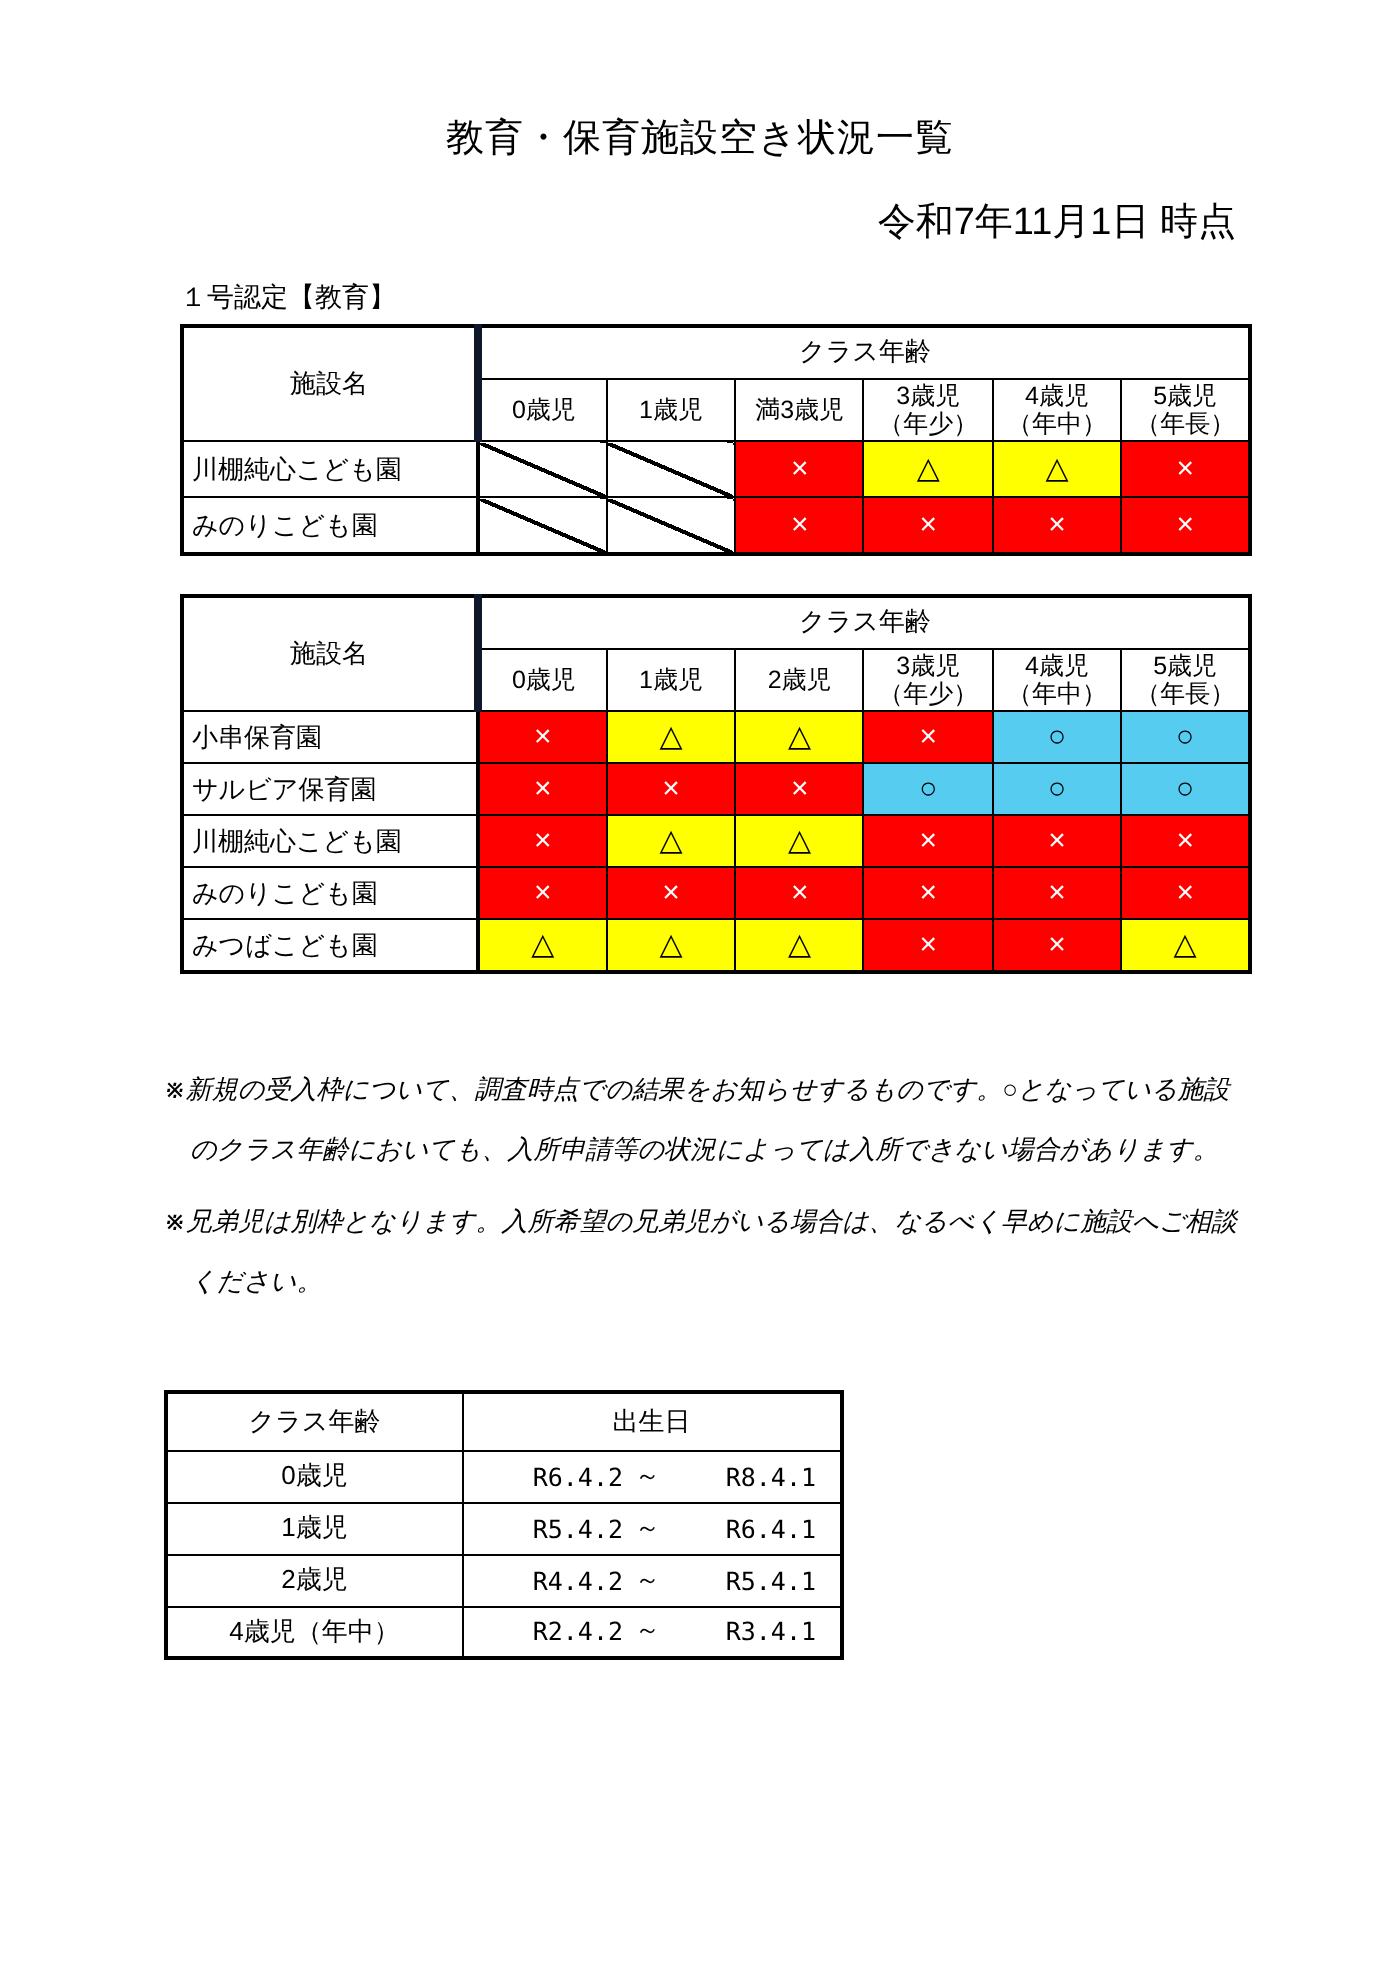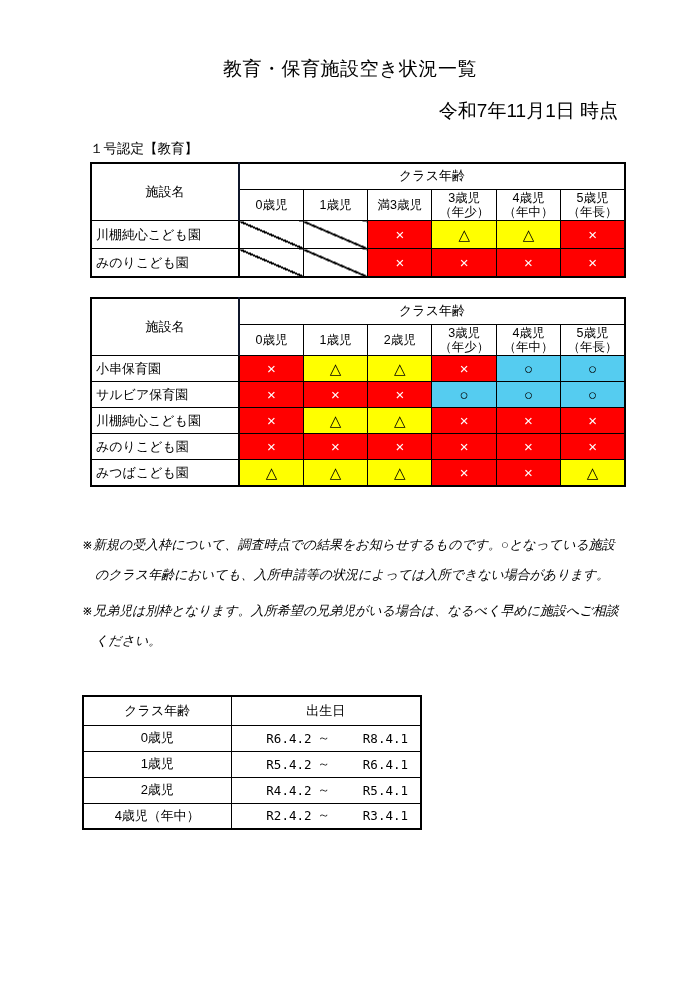--- a/index.html
+++ b/index.html
@@ -42,21 +42,21 @@
     width: 536px;
     border: 2px solid #000;
   }
   table.avail th, table.avail td {
     border: 1px solid #000;
     text-align: center;
     vertical-align: middle;
     font-weight: normal;
     overflow: hidden;
   }
-  table.avail th.fac-h { border-right: 2px solid #0f172a; font-size: 13px; border-radius: 26px; }
+  table.avail th.fac-h { border-right: 4px solid #0f172a; font-size: 13px; border-radius: 26px; }
   table.avail td.fac-name {
     border-right: 2px solid #000;
     text-align: left;
     padding-left: 4px;
     font-size: 13px;
     background: #ffffff;
   }
   table.avail th.grp-h { font-size: 13px; }
   table.avail th.age-h {
     font-size: 12.5px;

